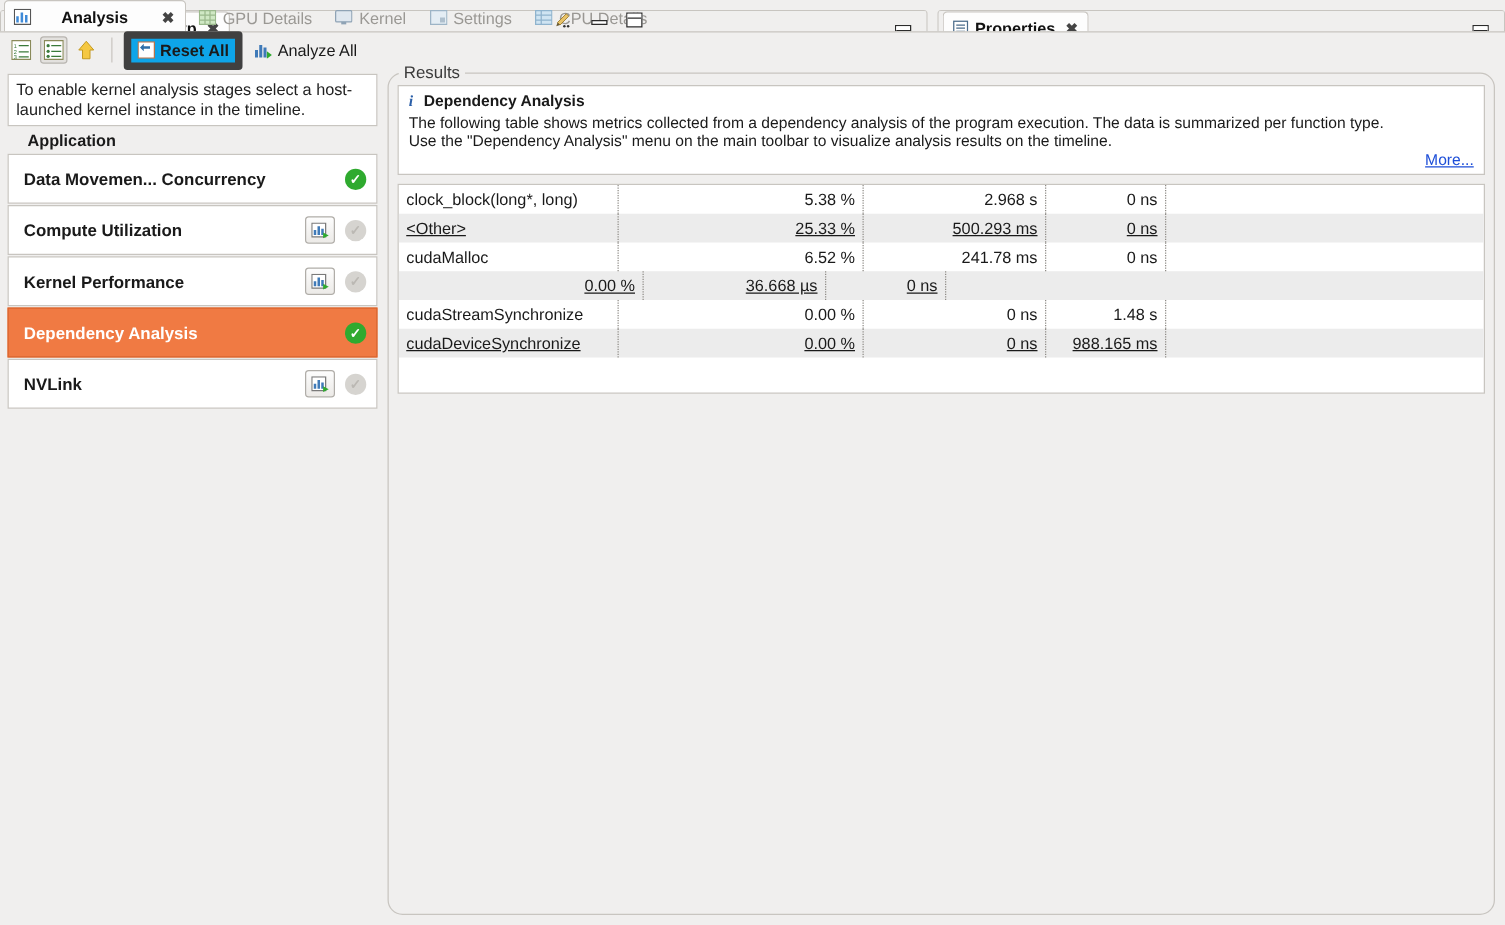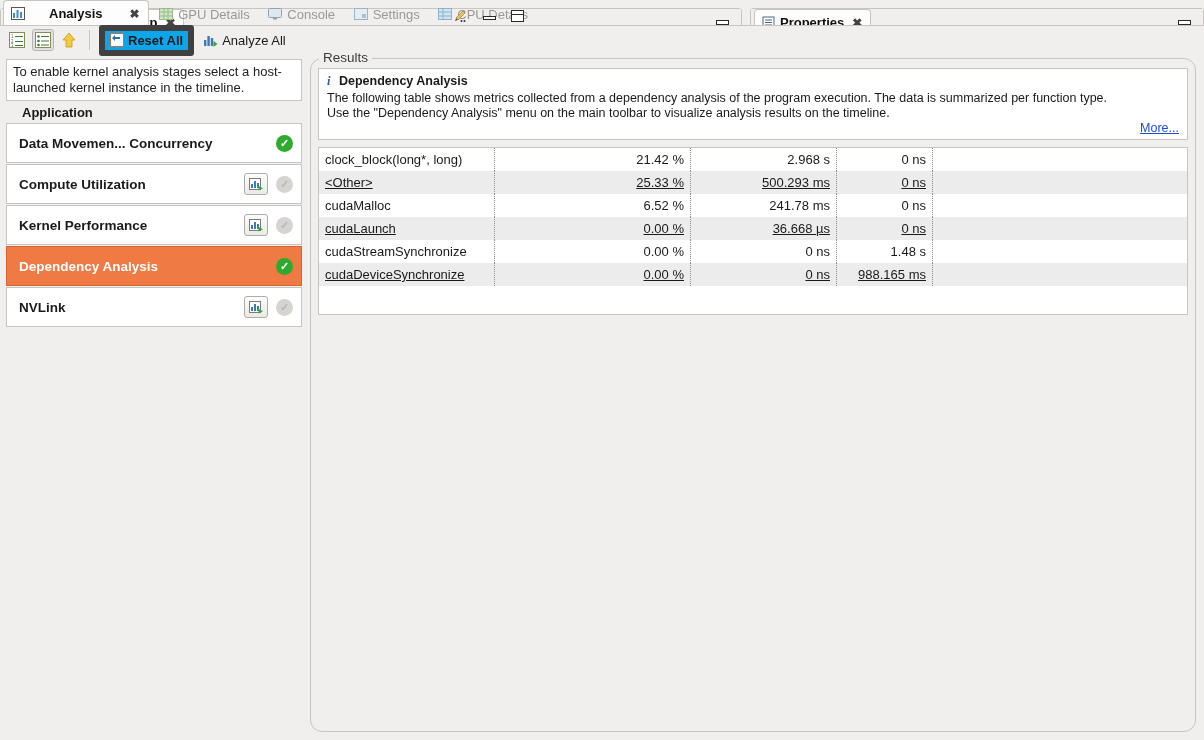--- a/index.html
+++ b/index.html
@@ -411,21 +411,21 @@
       </span>
       <span>GPU Details</span>
     </div>
     <div class="tab inactive">
       <span style="display:inline-block;width:14px;height:12px;">
         <svg width="14" height="12" viewBox="0 0 14 12">
           <rect x="0.5" y="0.5" width="13" height="9" rx="1" fill="#dfe7ef" stroke="#8fa3b5"></rect>
           <rect x="5" y="9.5" width="4" height="2" fill="#8fa3b5"></rect>
         </svg>
       </span>
-      <span>Console</span>
+      <span>Kernel</span>
     </div>
     <div class="tab inactive">
       <span style="display:inline-block;width:14px;height:12px;">
         <svg width="14" height="12" viewBox="0 0 14 12">
           <rect x="0.5" y="0.5" width="13" height="11" fill="#e4edf4" stroke="#9db4c6"></rect>
           <rect x="8" y="6" width="4" height="4" fill="#aebfcd"></rect>
         </svg>
       </span>
       <span>Settings</span>
     </div>
@@ -574,41 +574,40 @@
           <span>Dependency Analysis</span>
         </div>
         <div style="padding-right:60px;">The following table shows metrics collected from a dependency analysis of the program execution. The data is summarized per function type. Use the "Dependency Analysis" menu on the main toolbar to visualize analysis results on the timeline.</div>
         <a href="#" id="more-link">More...</a>
       </div>
 
       <div id="res-table">
 
         <div class="rt-row">
           <div class="c c-name">clock_block(long*, long)</div>
-          <div class="c c-pct">21.42 %</div>
+          <div class="c c-pct">5.38 %</div>
           <div class="c c-tcp">2.968 s</div>
           <div class="c c-wait">0 ns</div>
           <div class="c c-fill"></div>
         </div>
         <div class="rt-row alt">
           <div class="c c-name">&lt;Other&gt;</div>
           <div class="c c-pct">25.33 %</div>
           <div class="c c-tcp">500.293 ms</div>
           <div class="c c-wait">0 ns</div>
           <div class="c c-fill"></div>
         </div>
         <div class="rt-row">
           <div class="c c-name">cudaMalloc</div>
           <div class="c c-pct">6.52 %</div>
           <div class="c c-tcp">241.78 ms</div>
           <div class="c c-wait">0 ns</div>
           <div class="c c-fill"></div>
         </div>
         <div class="rt-row alt">
-          <div class="c c-name">cudaLaunch</div>
           <div class="c c-pct">0.00 %</div>
           <div class="c c-tcp">36.668 µs</div>
           <div class="c c-wait">0 ns</div>
           <div class="c c-fill"></div>
         </div>
         <div class="rt-row">
           <div class="c c-name">cudaStreamSynchronize</div>
           <div class="c c-pct">0.00 %</div>
           <div class="c c-tcp">0 ns</div>
           <div class="c c-wait">1.48 s</div>

